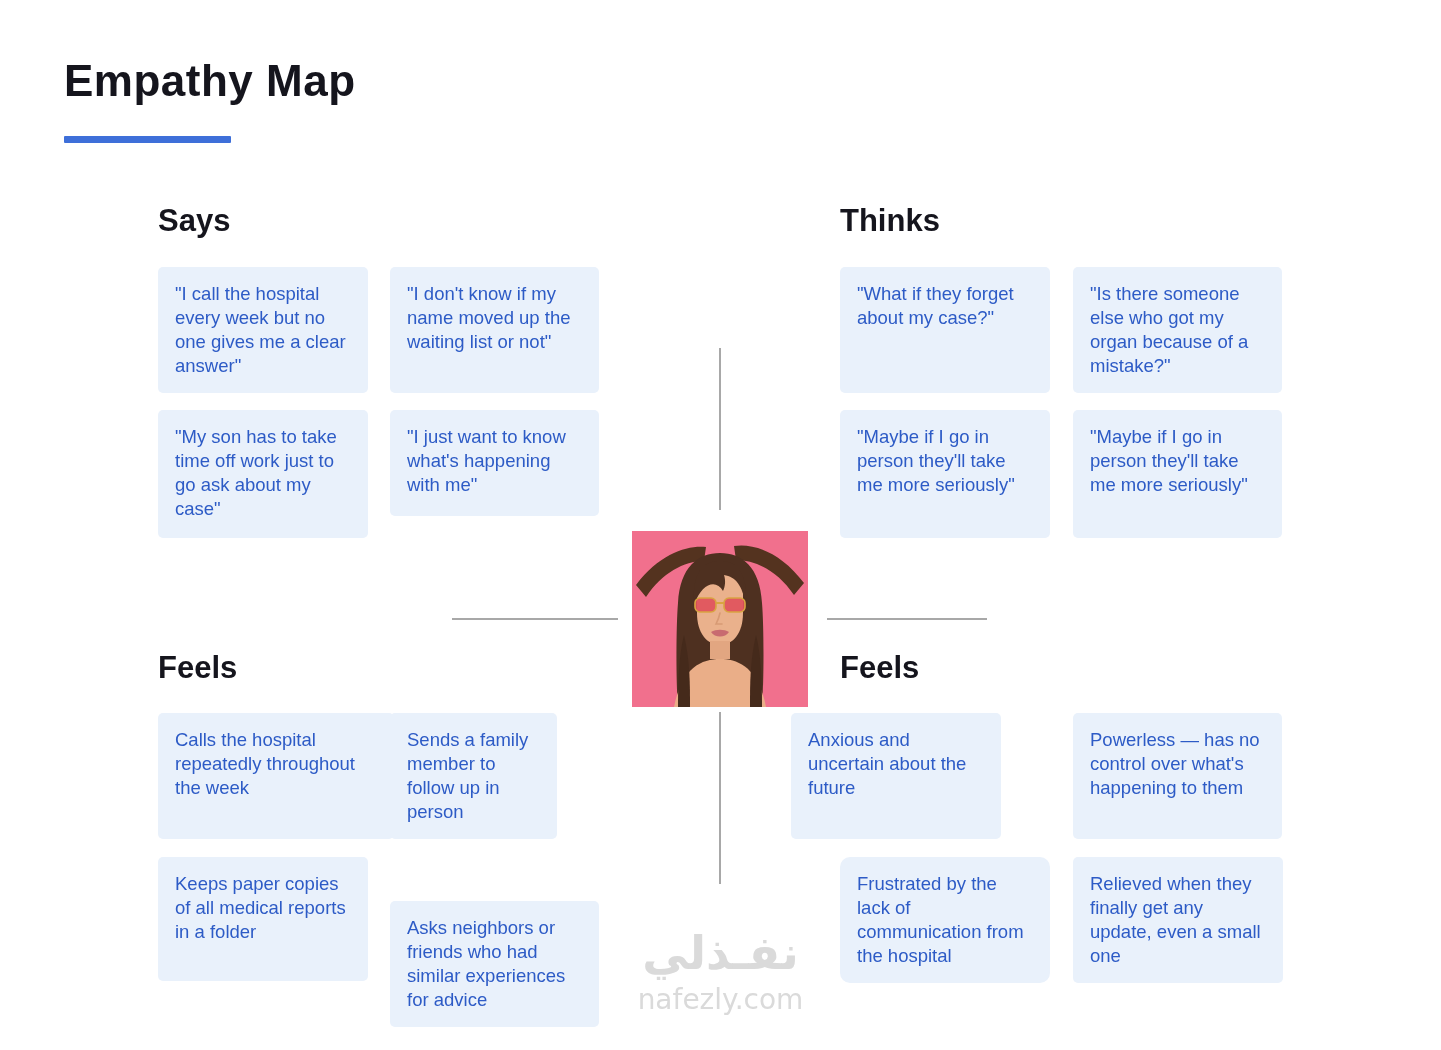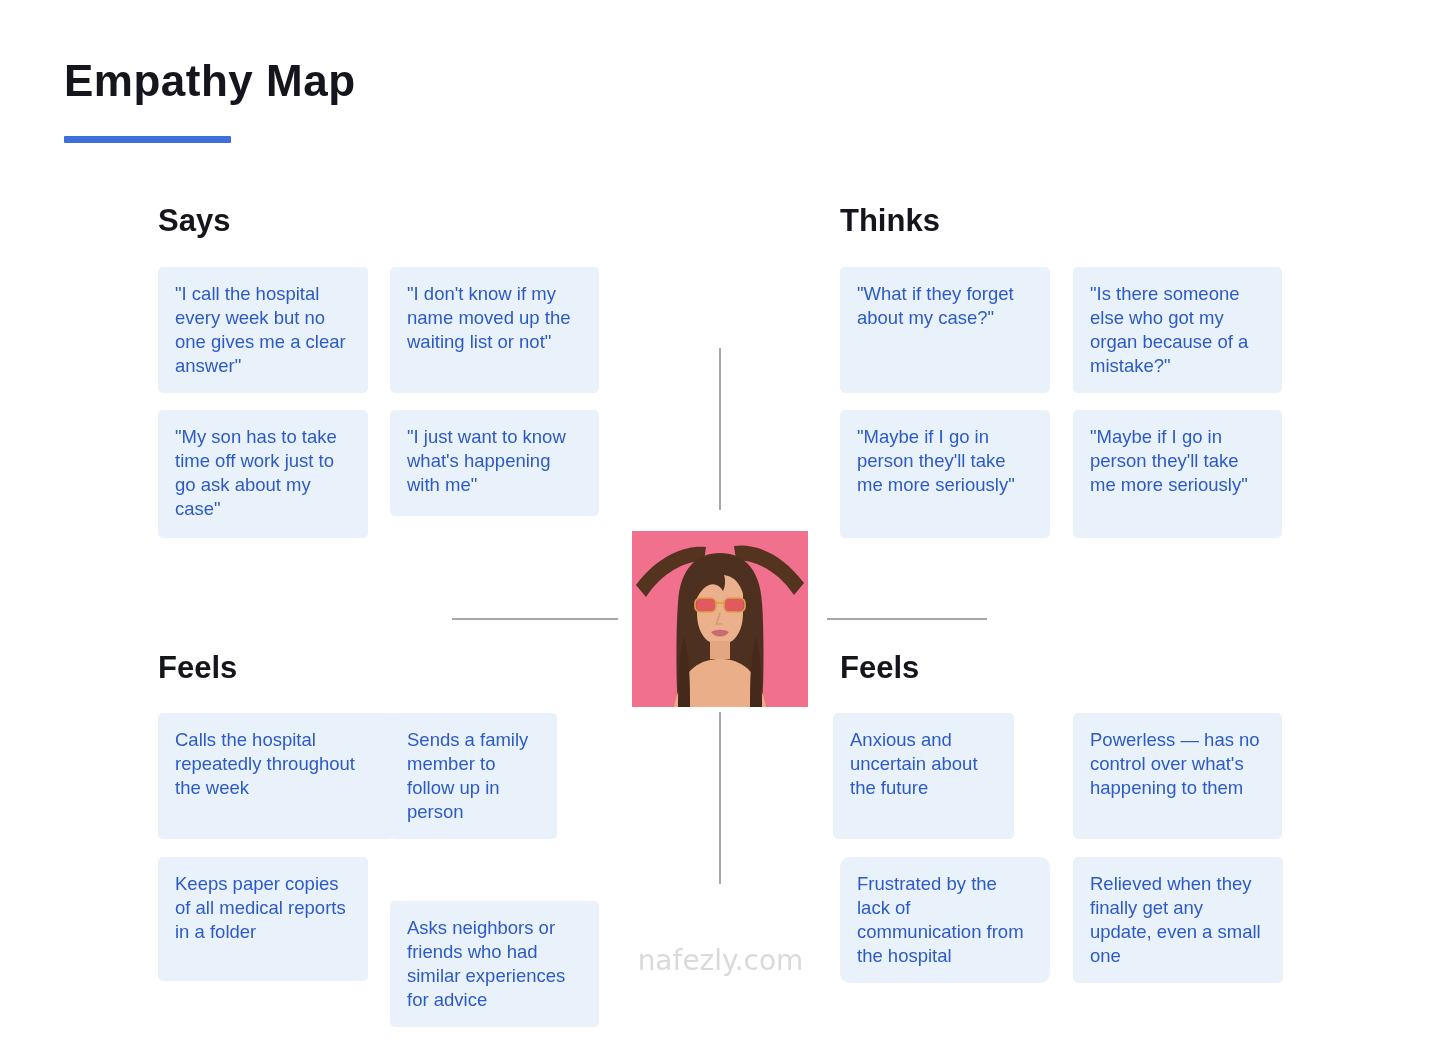--- a/index.html
+++ b/index.html
@@ -38,21 +38,21 @@
     width: 176px; height: 176px; overflow: hidden;
   }
   .persona svg { display: block; }
   .watermark {
     position: absolute; left: 0; right: 0; top: 928px;
     text-align: center;
     color: var(--watermark, #dadada);
     font-family: "DejaVu Sans", sans-serif;
   }
   .watermark-ar { font-size: 46px; font-weight: 700; line-height: 1.1; }
-  .watermark-domain { font-size: 28px; margin-top: 16px; }
+  .watermark-domain { font-size: 28px; margin-top: 4px; }
 </style>
 </head>
 <body>
 
 <h1 class="page-title">Empathy Map</h1>
 <div class="title-underline"></div>
 
 <div class="quadrant-title" style="left:158px;top:203px;">Says</div>
 <div class="quadrant-title" style="left:840px;top:203px;text-align:center;">Thinks</div>
 <div class="quadrant-title" style="left:158px;top:650px;">Feels</div>
@@ -66,21 +66,21 @@
 <div class="card" style="left:840px;top:267px;width:210px;min-height:126px;">"What if they forget about my case?"</div>
 <div class="card" style="left:1073px;top:267px;width:209px;min-height:126px;">"Is there someone else who got my organ because of a mistake?"</div>
 <div class="card" style="left:840px;top:410px;width:210px;min-height:128px;">"Maybe if I go in person they'll take me more seriously"</div>
 <div class="card" style="left:1073px;top:410px;width:209px;min-height:128px;">"Maybe if I go in person they'll take me more seriously"</div>
 
 <div class="card" style="left:158px;top:713px;width:236px;min-height:126px;">Calls the hospital repeatedly throughout the week</div>
 <div class="card" style="left:390px;top:713px;width:167px;min-height:126px;">Sends a family member to follow up in person</div>
 <div class="card" style="left:158px;top:857px;width:210px;min-height:124px;">Keeps paper copies of all medical reports in a folder</div>
 <div class="card" style="left:390px;top:857px;width:209px;min-height:124px;margin-top:44px;">Asks neighbors or friends who had similar experiences for advice</div>
 
-<div class="card" style="left:833px;top:713px;width:181px;min-height:126px;">Anxious and uncertain about the future</div>
+<div class="card" style="left:791px;top:713px;width:210px;min-height:126px;">Anxious and uncertain about the future</div>
 <div class="card" style="left:1073px;top:713px;width:209px;min-height:126px;">Powerless — has no control over what's happening to them</div>
 <div class="card" style="left:840px;top:857px;width:210px;min-height:124px;border-radius:10px;">Frustrated by the lack of communication from the hospital</div>
 <div class="card" style="left:1073px;top:857px;width:210px;min-height:124px;">Relieved when they finally get any update, even a small one</div>
 
 <div class="connector" style="left:719px;top:348px;width:2px;height:162px;"></div>
 <div class="connector" style="left:452px;top:618px;width:166px;height:2px;"></div>
 <div class="connector" style="left:827px;top:618px;width:160px;height:2px;"></div>
 <div class="connector" style="left:719px;top:712px;width:2px;height:172px;"></div>
 
 <div class="persona">
@@ -99,14 +99,15 @@
     <path d="M88,82 C87,87 85,91 84,93 L90,93" fill="none" stroke="#d79a74" stroke-width="1.6" stroke-linecap="round"></path>
     <path d="M79,101 C84,98 92,98 97,101 C93,107 83,107 79,101 Z" fill="#c86b70"></path>
     <path d="M78,110 L98,110 L98,128 L78,128 Z" fill="#e2a681"></path>
     <path d="M42,176 C50,136 70,128 88,128 C106,128 126,136 134,176 Z" fill="#eaae88"></path>
     <path d="M46,176 C46,140 48,120 52,104 C58,130 58,152 58,176 Z" fill="#452a1b"></path>
     <path d="M130,176 C130,140 128,120 124,104 C118,130 118,152 118,176 Z" fill="#452a1b"></path>
   </svg>
 </div>
 
 <div class="watermark">
+  <div class="watermark-ar">نفـذلي</div>
   <div class="watermark-domain">nafezly.com</div>
 </div>
 
 </body></html>

